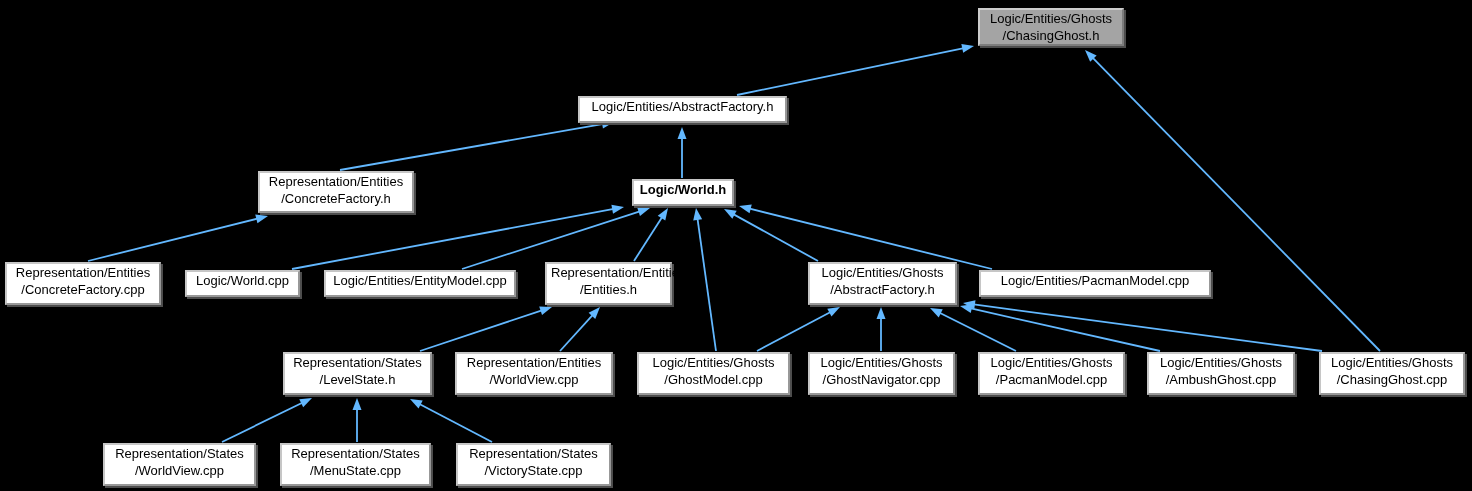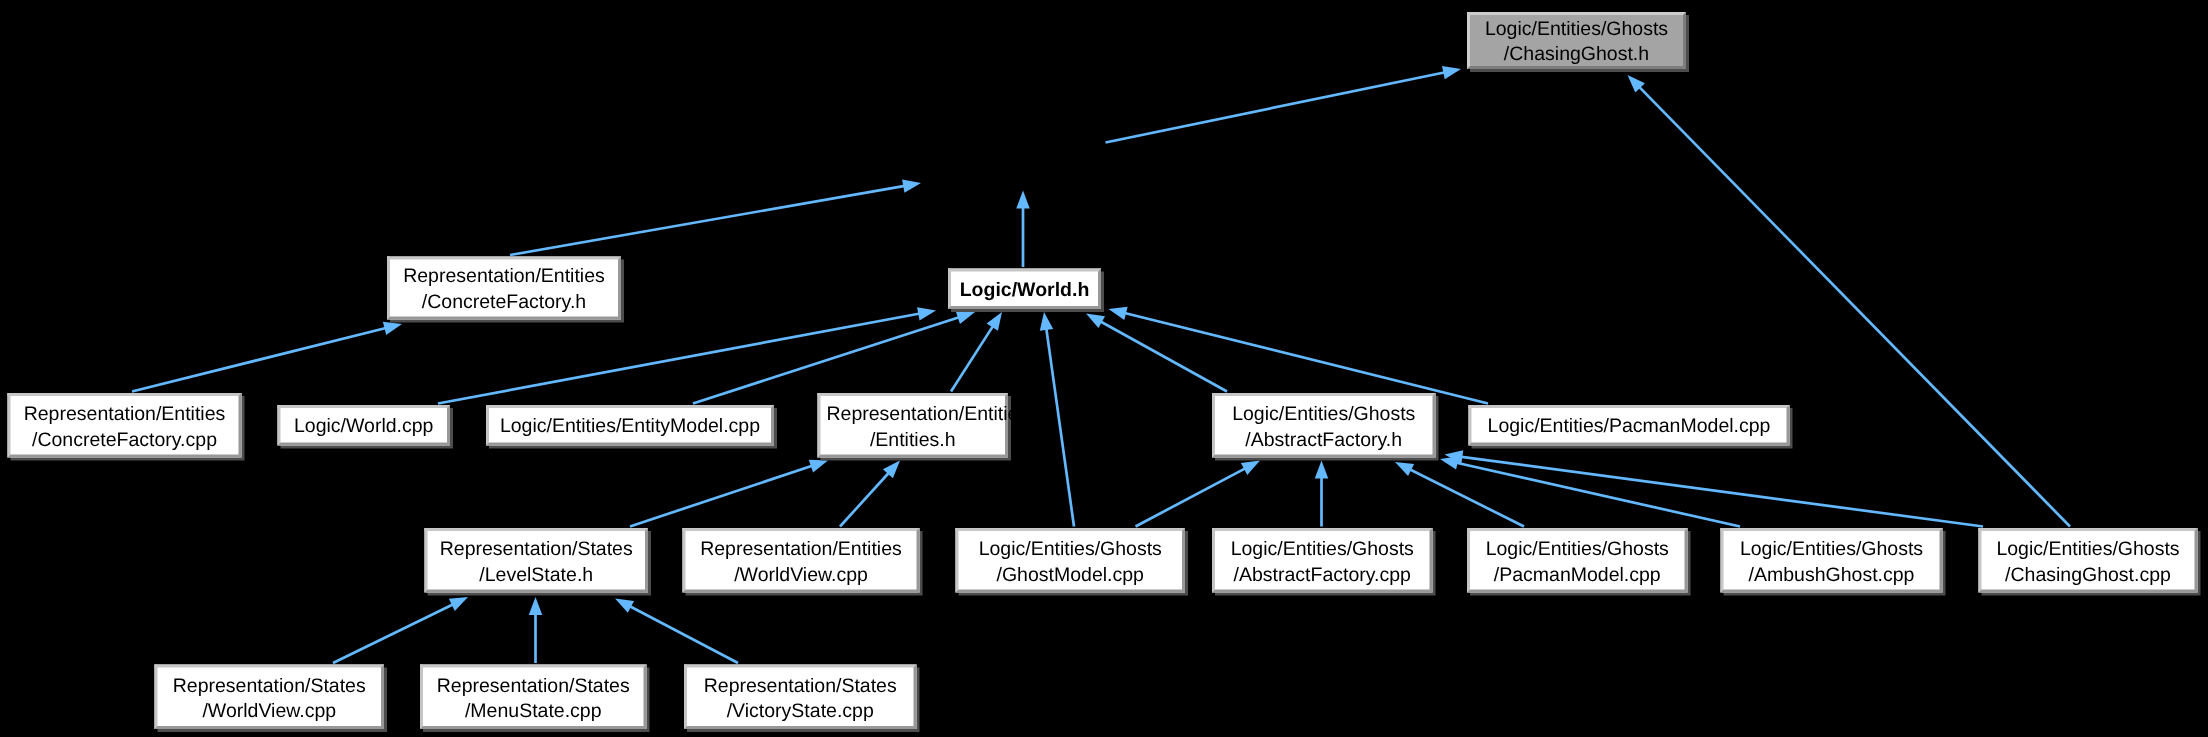--- a/index.html
+++ b/index.html
@@ -18,21 +18,20 @@
     border:2px solid #989898;
     border-top-color:#c6c6c6;
     border-left-color:#c6c6c6;
     box-shadow:2px 2px 0 #4d4d4d;
     color:#000;
     font-size:13px;
     line-height:17px;
     text-align:center;
     display:flex;
     flex-direction:column;
-    justify-content:center;
     z-index:2;
     cursor:pointer;
     white-space:nowrap;
   }
   .node.highlight{
     background:#a4a4a4;
     border-color:#7d7d7d;
     border-top-color:#cdcdcd;
     border-left-color:#cdcdcd;
   }
@@ -125,20 +124,23 @@
       </g>
       <g>
         <line x1="492" y1="442" x2="417.9705804559843" y2="403.17969462935764" stroke="#63b8ff" stroke-width="1.8"></line>
         <polygon points="410,399 422.7172879226579,400.5876359444847 418.53759329330023,408.558216400469" fill="#63b8ff"></polygon>
       </g>
     </svg>
 <div class="node highlight" style="left: 978px; top: 8px; width: 146px; height: 38px;">
       <span>Logic/Entities/Ghosts</span>
       <span>/ChasingGhost.h</span>
     </div>
+    <div class="node" style="left: 578px; top: 96px; width: 209px; height: 27px;">
+      <span>Logic/Entities/AbstractFactory.h</span>
+    </div>
     <div class="node" style="left: 258px; top: 171px; width: 156px; height: 42px;">
       <span>Representation/Entities</span>
       <span>/ConcreteFactory.h</span>
     </div>
     <div class="node" style="left: 632px; top: 179px; width: 102px; height: 27px; font-weight: bold;">
       <span>Logic/World.h</span>
     </div>
     <div class="node" style="left: 5px; top: 262px; width: 156px; height: 43px;">
       <span>Representation/Entities</span>
       <span>/ConcreteFactory.cpp</span>
@@ -150,38 +152,38 @@
       <span>Logic/Entities/EntityModel.cpp</span>
     </div>
     <div class="node" style="left: 545px; top: 262px; width: 127px; height: 43px;">
       <span>Representation/Entities</span>
       <span>/Entities.h</span>
     </div>
     <div class="node" style="left: 808px; top: 262px; width: 149px; height: 43px;">
       <span>Logic/Entities/Ghosts</span>
       <span>/AbstractFactory.h</span>
     </div>
-    <div class="node" style="left: 979px; top: 270px; width: 214px; height: 27px;">
+    <div class="node" style="left: 979px; top: 270px; width: 232px; height: 27px;">
       <span>Logic/Entities/PacmanModel.cpp</span>
     </div>
     <div class="node" style="left: 283px; top: 352px; width: 149px; height: 43px;">
       <span>Representation/States</span>
       <span>/LevelState.h</span>
     </div>
     <div class="node" style="left: 455px; top: 352px; width: 158px; height: 43px;">
       <span>Representation/Entities</span>
       <span>/WorldView.cpp</span>
     </div>
     <div class="node" style="left: 637px; top: 352px; width: 153px; height: 43px;">
       <span>Logic/Entities/Ghosts</span>
       <span>/GhostModel.cpp</span>
     </div>
     <div class="node" style="left: 808px; top: 352px; width: 147px; height: 43px;">
       <span>Logic/Entities/Ghosts</span>
-      <span>/AbstractFactory.cpp</span>
+      <span>/GhostNavigator.cpp</span>
     </div>
     <div class="node" style="left: 978px; top: 352px; width: 147px; height: 43px;">
       <span>Logic/Entities/Ghosts</span>
       <span>/PacmanModel.cpp</span>
     </div>
     <div class="node" style="left: 1147px; top: 352px; width: 148px; height: 43px;">
       <span>Logic/Entities/Ghosts</span>
       <span>/AmbushGhost.cpp</span>
     </div>
     <div class="node" style="left: 1319px; top: 352px; width: 146px; height: 43px;">

